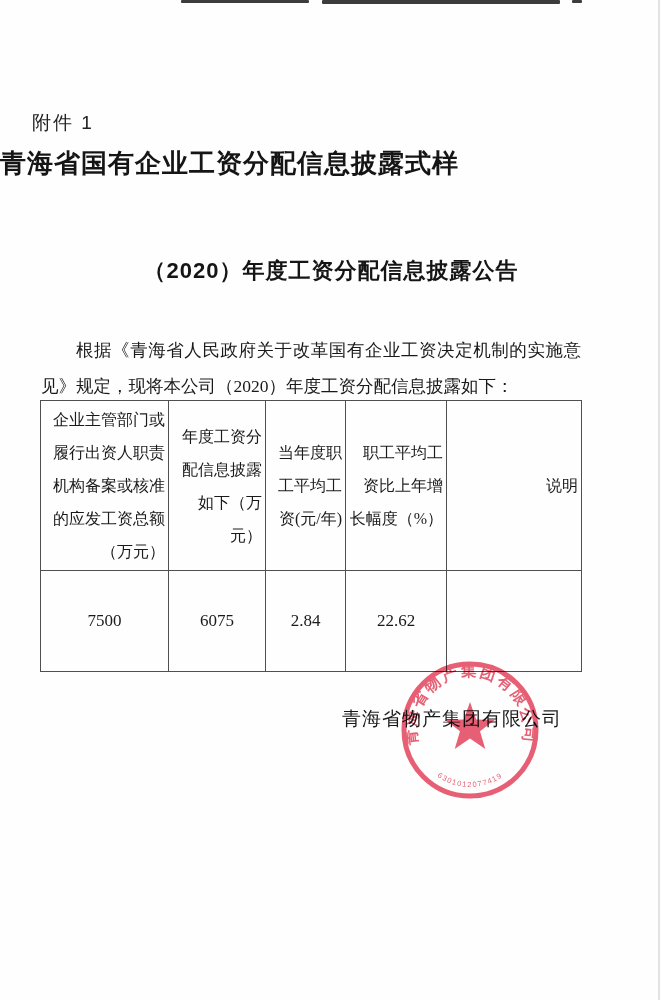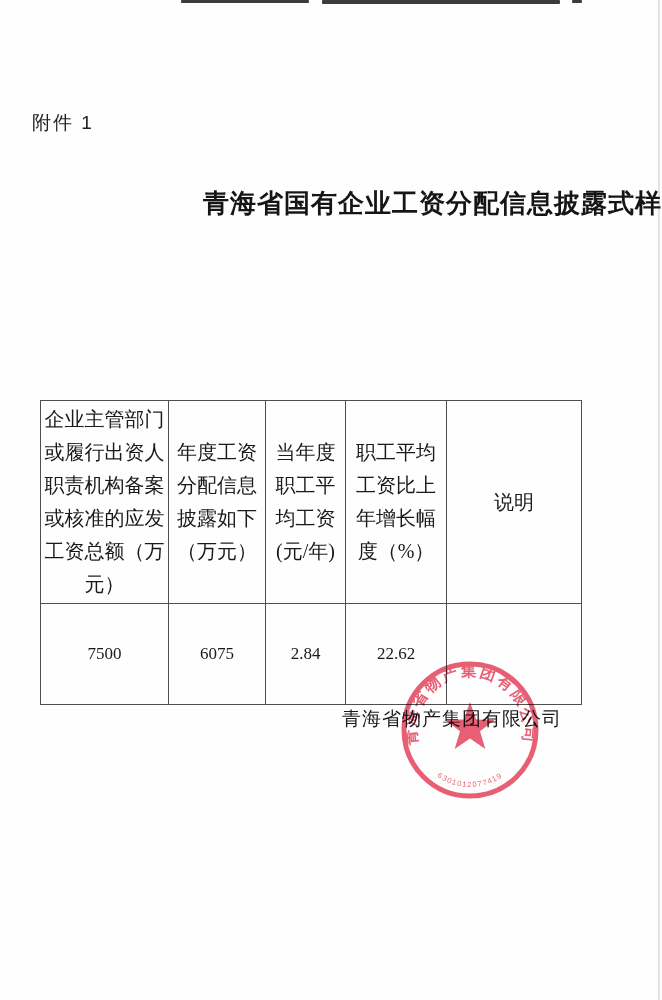--- a/index.html
+++ b/index.html
@@ -9,44 +9,44 @@
     font-family:"Liberation Serif", serif;color:#1c1c1c;
   }
   
   .scan-top-line{position:absolute;background:#3c3c3c;border-radius:1px;}
   .scan-right-edge{position:absolute;right:2px;top:0;width:2px;height:1000px;background:#e3e3e3;}
   .attachment-label{
     position:absolute;left:32px;top:110px;font-size:19px;
     font-family:"Liberation Sans", sans-serif;color:#222;letter-spacing:2px;
   }
   .doc-title{
-    position:absolute;left:0;top:146px;width:662px;text-align:right;
+    position:absolute;left:0;top:146px;width:662px;text-align:left;
     font-family:"Liberation Sans", sans-serif;font-weight:bold;
-    font-size:26px;letter-spacing:1px;color:#151515;margin-top:40px;
+    font-size:26px;letter-spacing:1px;color:#151515;
   }
   .doc-subtitle{
     position:absolute;left:0;top:256px;width:662px;text-align:center;
     font-family:"Liberation Sans", sans-serif;font-weight:bold;
     font-size:22px;letter-spacing:1px;color:#151515;
   }
   .body-paragraph{
     position:absolute;left:41px;top:332px;width:540px;
     font-size:17.5px;line-height:36px;text-align:justify;
     text-indent:2em;color:#1a1a1a;
   }
   table.wage-table{
     position:absolute;left:40px;top:400px;width:541px;
     border-collapse:collapse;table-layout:fixed;
   }
   table.wage-table th, table.wage-table td{
     border:1px solid #4f4f4f;text-align:center;vertical-align:middle;
     font-weight:normal;color:#1a1a1a;padding:2px 3px;
     word-break:break-all;
   }
-  table.wage-table th{height:163px;font-size:20px;line-height:33px;}
+  table.wage-table th{height:163px;font-size:16px;line-height:33px;text-align:right;}
   table.wage-table td{height:96px;font-size:17px;}
   .signature-block{
     position:absolute;right:100px;top:701px;text-align:right;
     font-size:19px;line-height:36px;color:#1a1a1a;letter-spacing:1px;
   }
   .stamp{
     position:absolute;left:395px;top:655px;width:150px;height:150px;
     opacity:0.82;mix-blend-mode:multiply;pointer-events:none;
   }
 </style>
@@ -57,21 +57,23 @@
 
   <div class="scan-top-line" style="left:181px;top:0;width:128px;height:3px;"></div>
   <div class="scan-top-line" style="left:322px;top:0;width:238px;height:4px;"></div>
   <div class="scan-top-line" style="left:572px;top:0;width:10px;height:3px;"></div>
   <div class="scan-right-edge"></div>
 
   <div class="attachment-label">附件 1</div>
 
   <div class="doc-title">青海省国有企业工资分配信息披露式样</div>
 
+  <div class="doc-subtitle">（2020）年度工资分配信息披露公告</div>
 
+  <div class="body-paragraph">根据《青海省人民政府关于改革国有企业工资决定机制的实施意见》规定，现将本公司（2020）年度工资分配信息披露如下：</div>
 
   <table class="wage-table">
     <colgroup>
       <col style="width:128px">
         <col style="width:97px">
         <col style="width:80px">
         <col style="width:101px">
         <col style="width:135px">
     </colgroup>
     <tbody>

